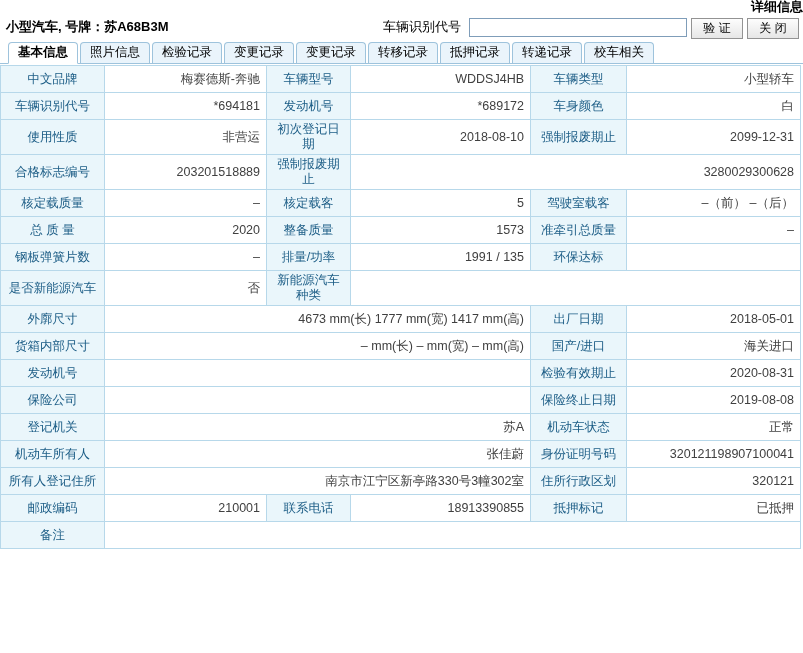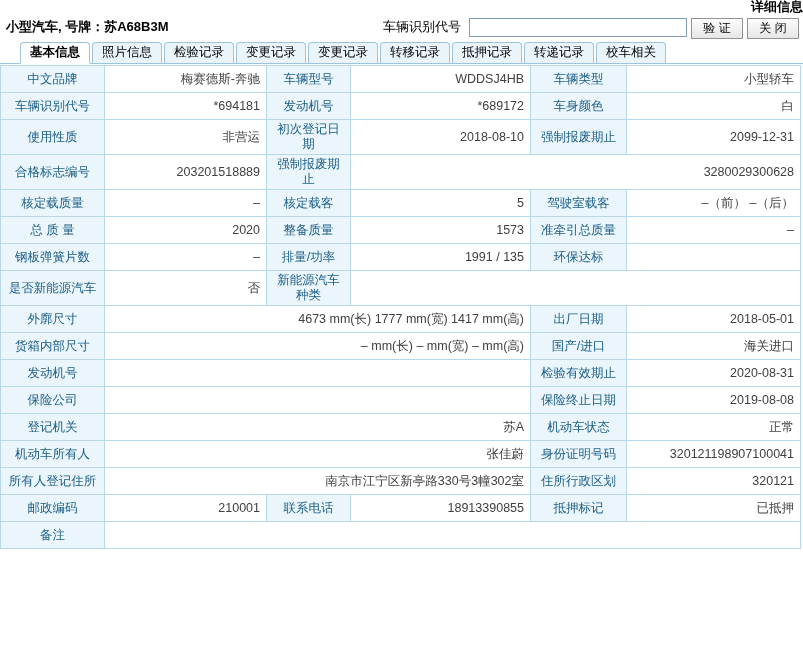--- a/index.html
+++ b/index.html
@@ -64,21 +64,21 @@
     border-radius:0;
     cursor:pointer;
     padding:0 6px;
   }
 
   
   .tabs{
     display:flex;
     align-items:flex-end;
     height:22px;
-    padding-left:20px;
+    padding-left:8px;
     box-sizing:border-box;
     border-bottom:1px solid #9ec3dc;
     background:#fff;
   }
   .tab{
     height:20px;
     line-height:19px;
     padding:0 9px;
     margin-right:2px;
     font-size:12.5px;

